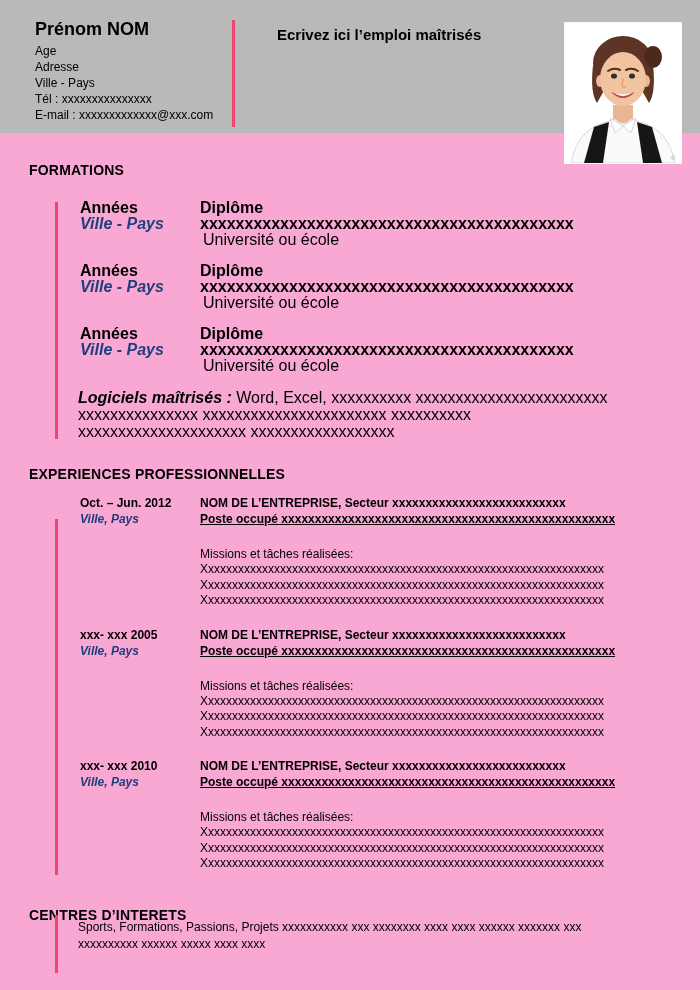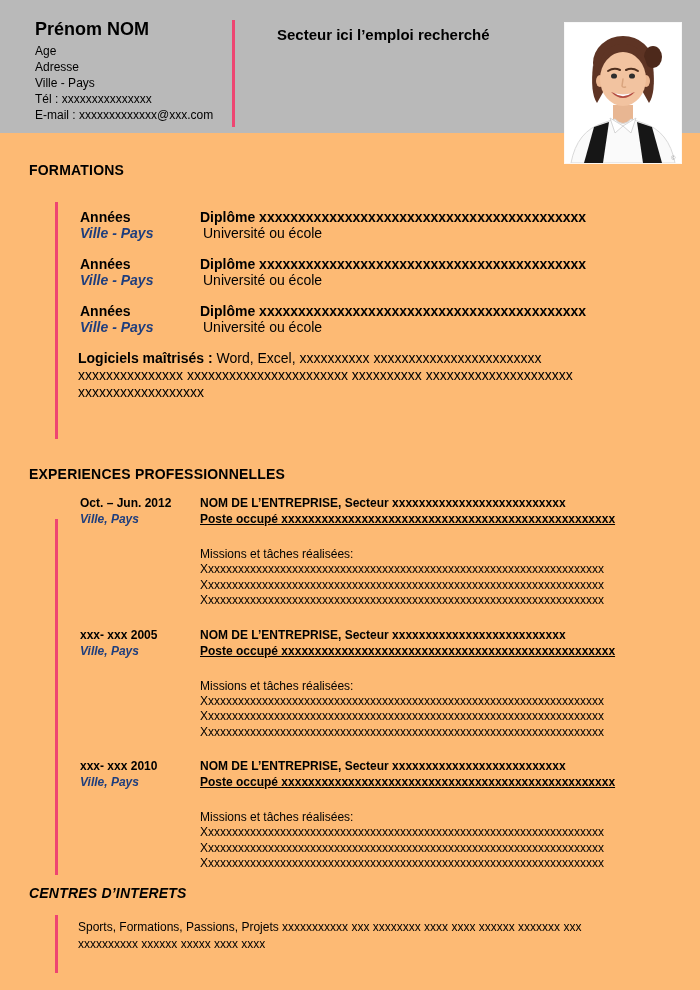--- a/index.html
+++ b/index.html
@@ -2,55 +2,55 @@
 <html><head>
 <meta charset="utf-8">
 <style>
   :root{
     --pink:#ee4571;
     --navy:#1f3e7d;
     --gray:#b9b9b9;
   }
   html,body{margin:0;padding:0;background:#ffffff;}
   body{font-family:"Liberation Sans",sans-serif;color:#000;}
-  .page{position:relative;width:700px;height:990px;background:#fdba74;overflow:hidden;}
+  .page{position:relative;width:700px;height:990px;background:#f9a8d4;overflow:hidden;}
 
   
   .header{position:absolute;left:0;top:0;width:700px;height:133px;background:var(--gray);}
   .contact{position:absolute;left:35px;top:18px;font-size:12px;line-height:16px;}
   .name{font-size:18px;font-weight:bold;line-height:22px;margin-bottom:3px;}
   .hdr-divider{position:absolute;left:232px;top:20px;width:3px;height:107px;background:var(--pink);}
   .job-title{position:absolute;left:277px;top:26px;font-size:15px;font-weight:bold;}
   .photo-frame{position:absolute;left:565px;top:23px;width:116px;height:140px;background:#ffffff;box-shadow:0 0 0 1px rgba(255,255,255,0.9);}
   .photo-frame svg{display:block;}
 
   
   .sec-title{position:absolute;left:29px;font-size:14px;font-weight:bold;letter-spacing:.2px;margin:0;}
   #h-form{top:162px;}
   #h-exp{top:466px;}
-  #h-int{top:885px;font-style:italic;}
+  #h-int{top:907px;}
 
   
   .vline{position:absolute;left:55px;width:3px;background:var(--pink);}
   #vl-form{top:202px;height:237px;}
   #vl-exp{top:519px;height:356px;}
   #vl-int{top:915px;height:58px;}
 
   
-  .formations-content{position:absolute;left:80px;top:209px;width:545px;font-size:14px;line-height:16px;}
+  .formations-content{position:absolute;left:80px;top:200px;width:545px;font-size:16px;line-height:16px;}
   .frow{display:flex;margin-bottom:15px;}
   .fleft{width:120px;flex:none;}
   .period{font-weight:bold;}
   .loc{font-weight:bold;font-style:italic;color:var(--navy);}
   .degree{font-weight:bold;}
   .school{padding-left:3px;}
   .lang-label{font-weight:bold;font-style:italic;color:var(--navy);}
   .lang-name{font-weight:bold;}
   .softp{margin:13px 0 0 -2px;width:547px;line-height:17px;}
-  .soft-label{font-weight:bold;}
+  .soft-label{font-weight:bold;font-style:italic;}
 
   
   .experiences-content{position:absolute;left:80px;top:495px;width:548px;font-size:12px;line-height:16px;}
   .exp{margin-bottom:18px;}
   .exp-head{display:flex;}
   .exp-left{width:120px;flex:none;}
   .company{font-weight:bold;}
   .position{font-weight:bold;text-decoration:underline;}
   .missions{margin-left:120px;margin-top:19px;}
   .mission-line{line-height:15.5px;}
@@ -66,21 +66,21 @@
   <div class="header">
     <div class="contact">
       <div class="name">Prénom NOM</div>
       <div class="contact-line">Age</div>
       <div class="contact-line">Adresse</div>
       <div class="contact-line">Ville - Pays</div>
       <div class="contact-line">Tél : xxxxxxxxxxxxxxx</div>
       <div class="contact-line">E-mail : xxxxxxxxxxxxx@xxx.com</div>
     </div>
     <div class="hdr-divider"></div>
-    <div class="job-title">Secteur ici l’emploi recherché</div>
+    <div class="job-title">Ecrivez ici l’emploi maîtrisés</div>
   </div>
 
   <div class="photo-frame">
     <svg width="116" height="140" viewBox="0 0 116 140">
       <rect width="116" height="140" fill="#ffffff"></rect>
       <ellipse cx="58" cy="40" rx="30" ry="27" fill="#5e3424"></ellipse>
       <path d="M28,42 Q25,70 32,80 L41,64 Z" fill="#5e3424"></path>
       <path d="M88,42 Q91,70 84,80 L75,64 Z" fill="#5e3424"></path>
       <ellipse cx="88" cy="34" rx="9" ry="11" fill="#4d291b"></ellipse>
       <path d="M48,82 L68,82 L68,104 Q58,110 48,104 Z" fill="#e8b692"></path>

